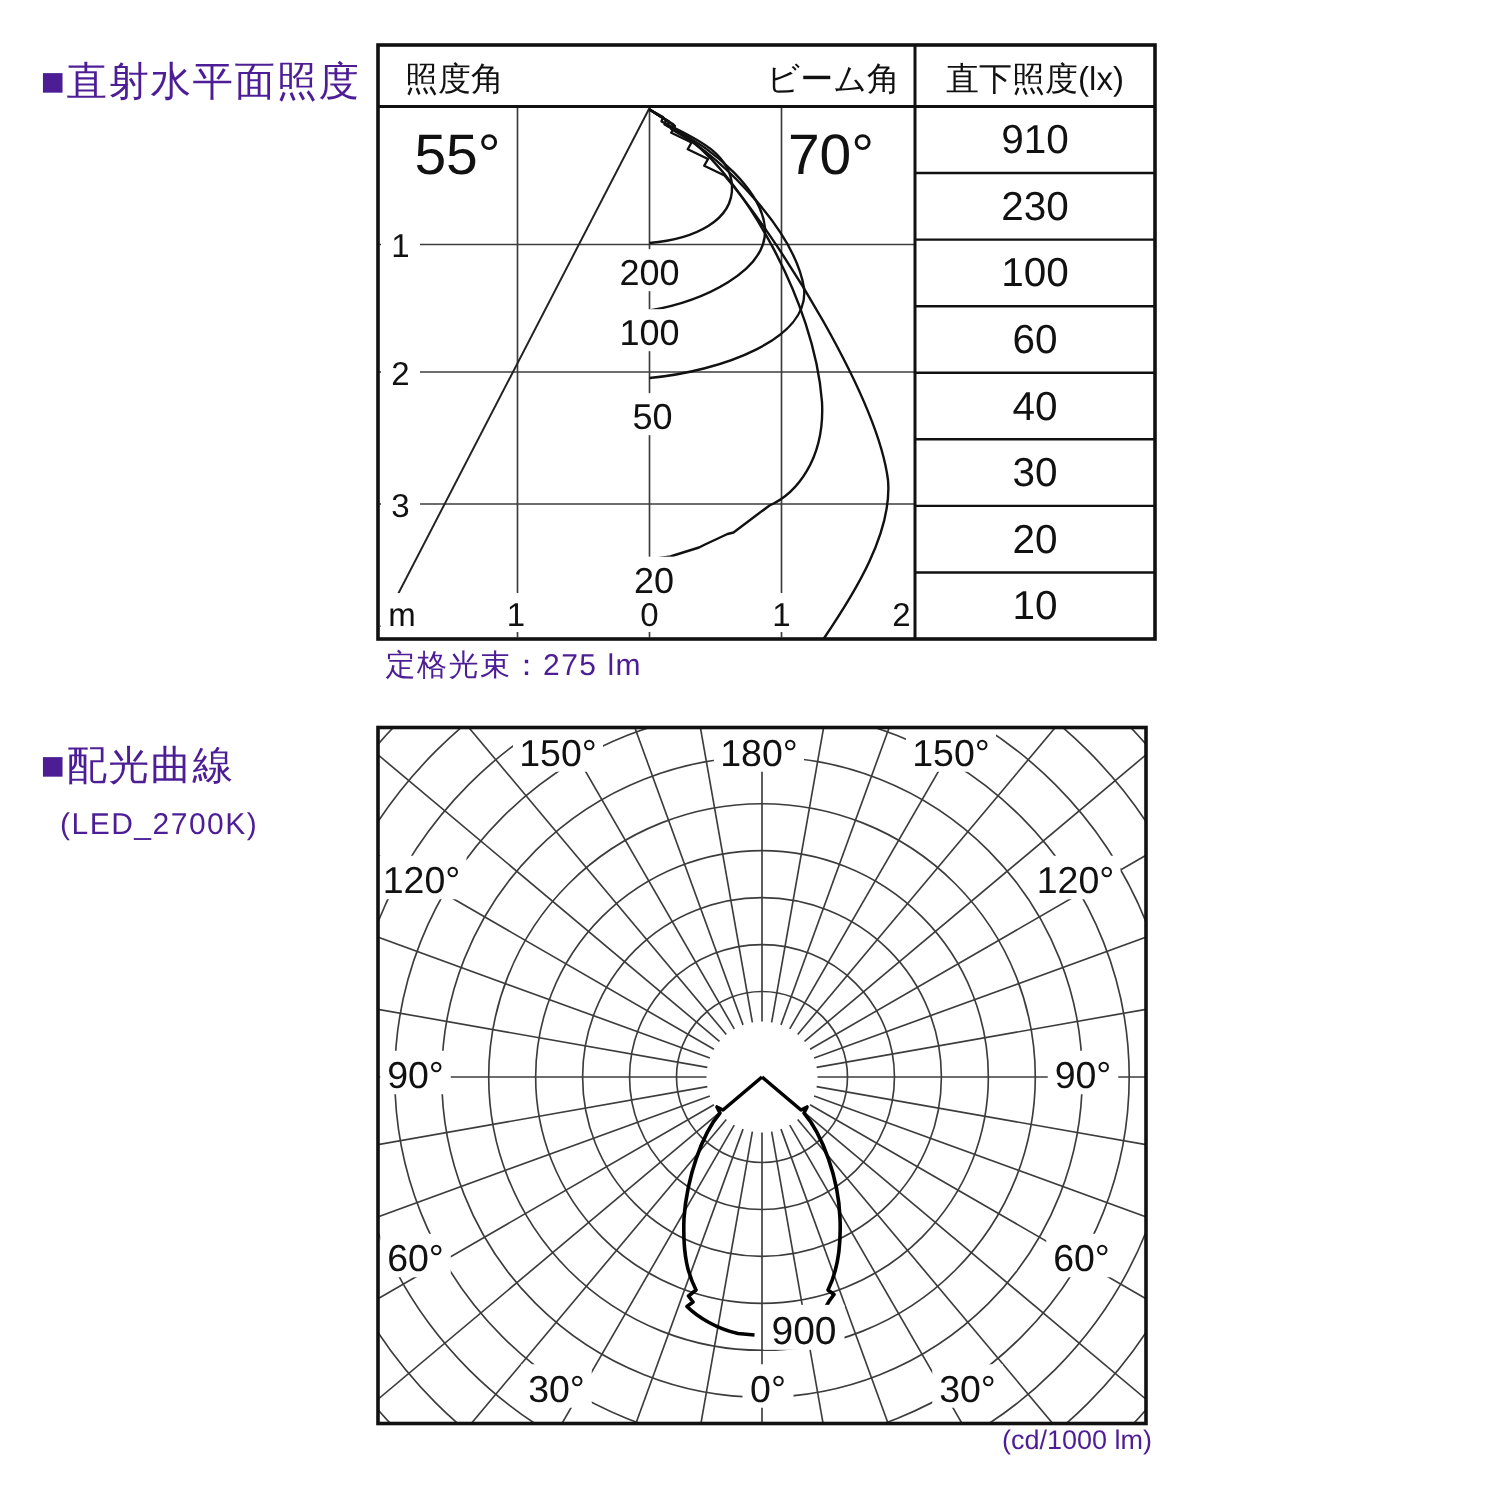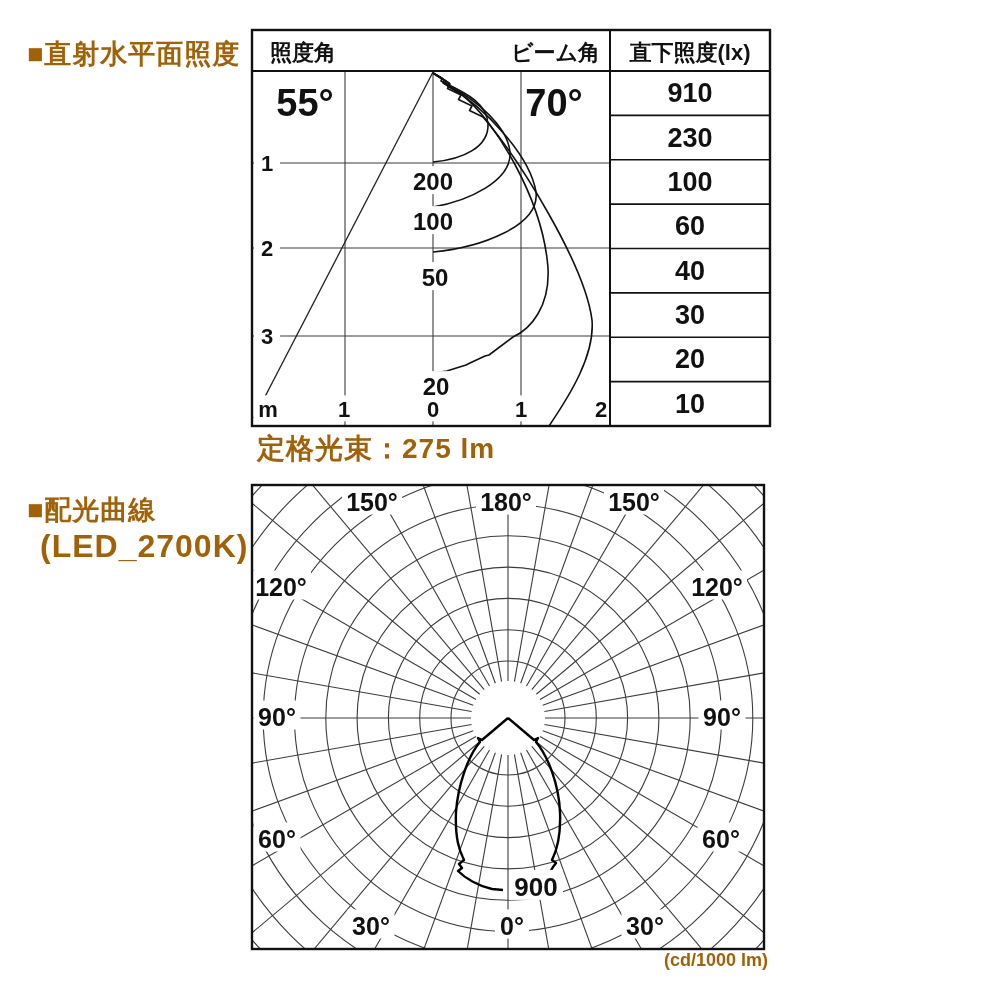--- a/index.html
+++ b/index.html
@@ -1,24 +1,24 @@
 <!DOCTYPE html>
 <html><head>
 <meta charset="utf-8">
 <style>
   html,body{margin:0;padding:0;background:#fff;}
   #stage{
     position:relative;width:899px;height:1000px;background:#fff;
     font-family:"Liberation Sans","DejaVu Sans",sans-serif;
-    color:#a16207;overflow:hidden;font-weight:bold;
+    color:#4c1d95;overflow:hidden;
   }
   .abs{position:absolute;}
   .sec-title{font-size:27px;letter-spacing:1px;white-space:nowrap;}
-  .sub-title{font-size:32px;letter-spacing:1px;white-space:nowrap;}
-  .footnote{font-size:28px;letter-spacing:1px;white-space:nowrap;}
+  .sub-title{font-size:20px;letter-spacing:1px;white-space:nowrap;margin-top:11px;}
+  .footnote{font-size:20px;letter-spacing:1px;white-space:nowrap;}
   .unit-label{font-size:18px;text-align:right;white-space:nowrap;}
   svg{position:absolute;overflow:visible;}
   svg text{fill:#111;font-family:"Liberation Sans","DejaVu Sans",sans-serif;}
 </style>
 </head>
 <body>
 
 <div id="stage">
 
   <div class="abs sec-title" style="left:27px;top:36px;">■直射水平面照度</div>

